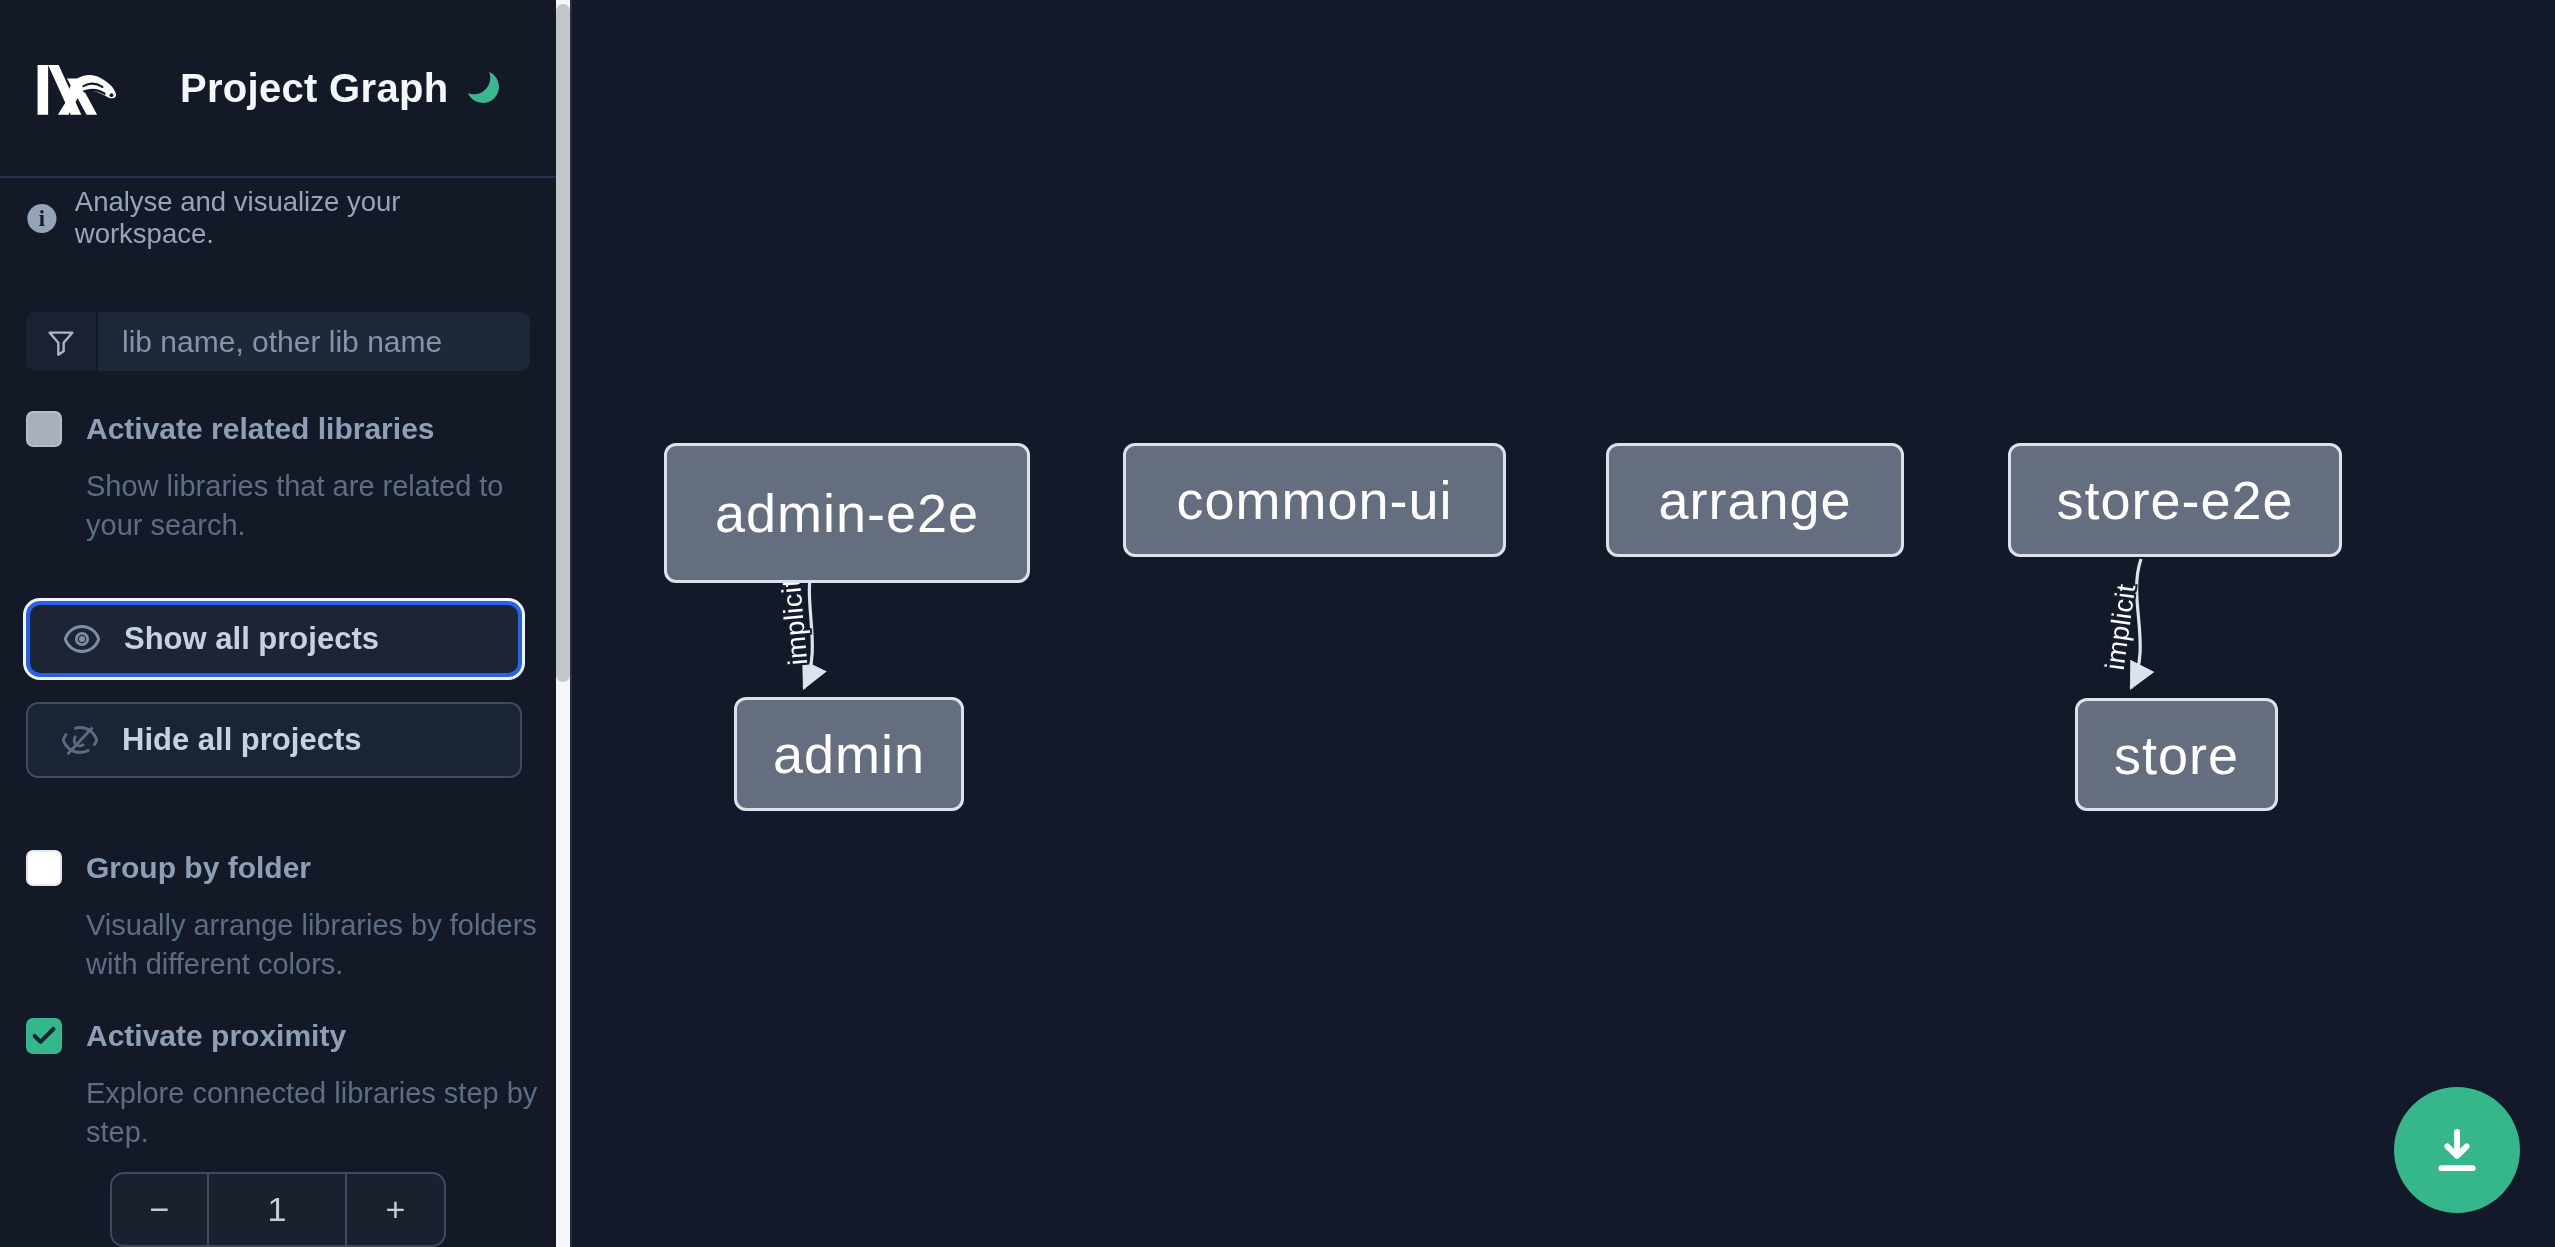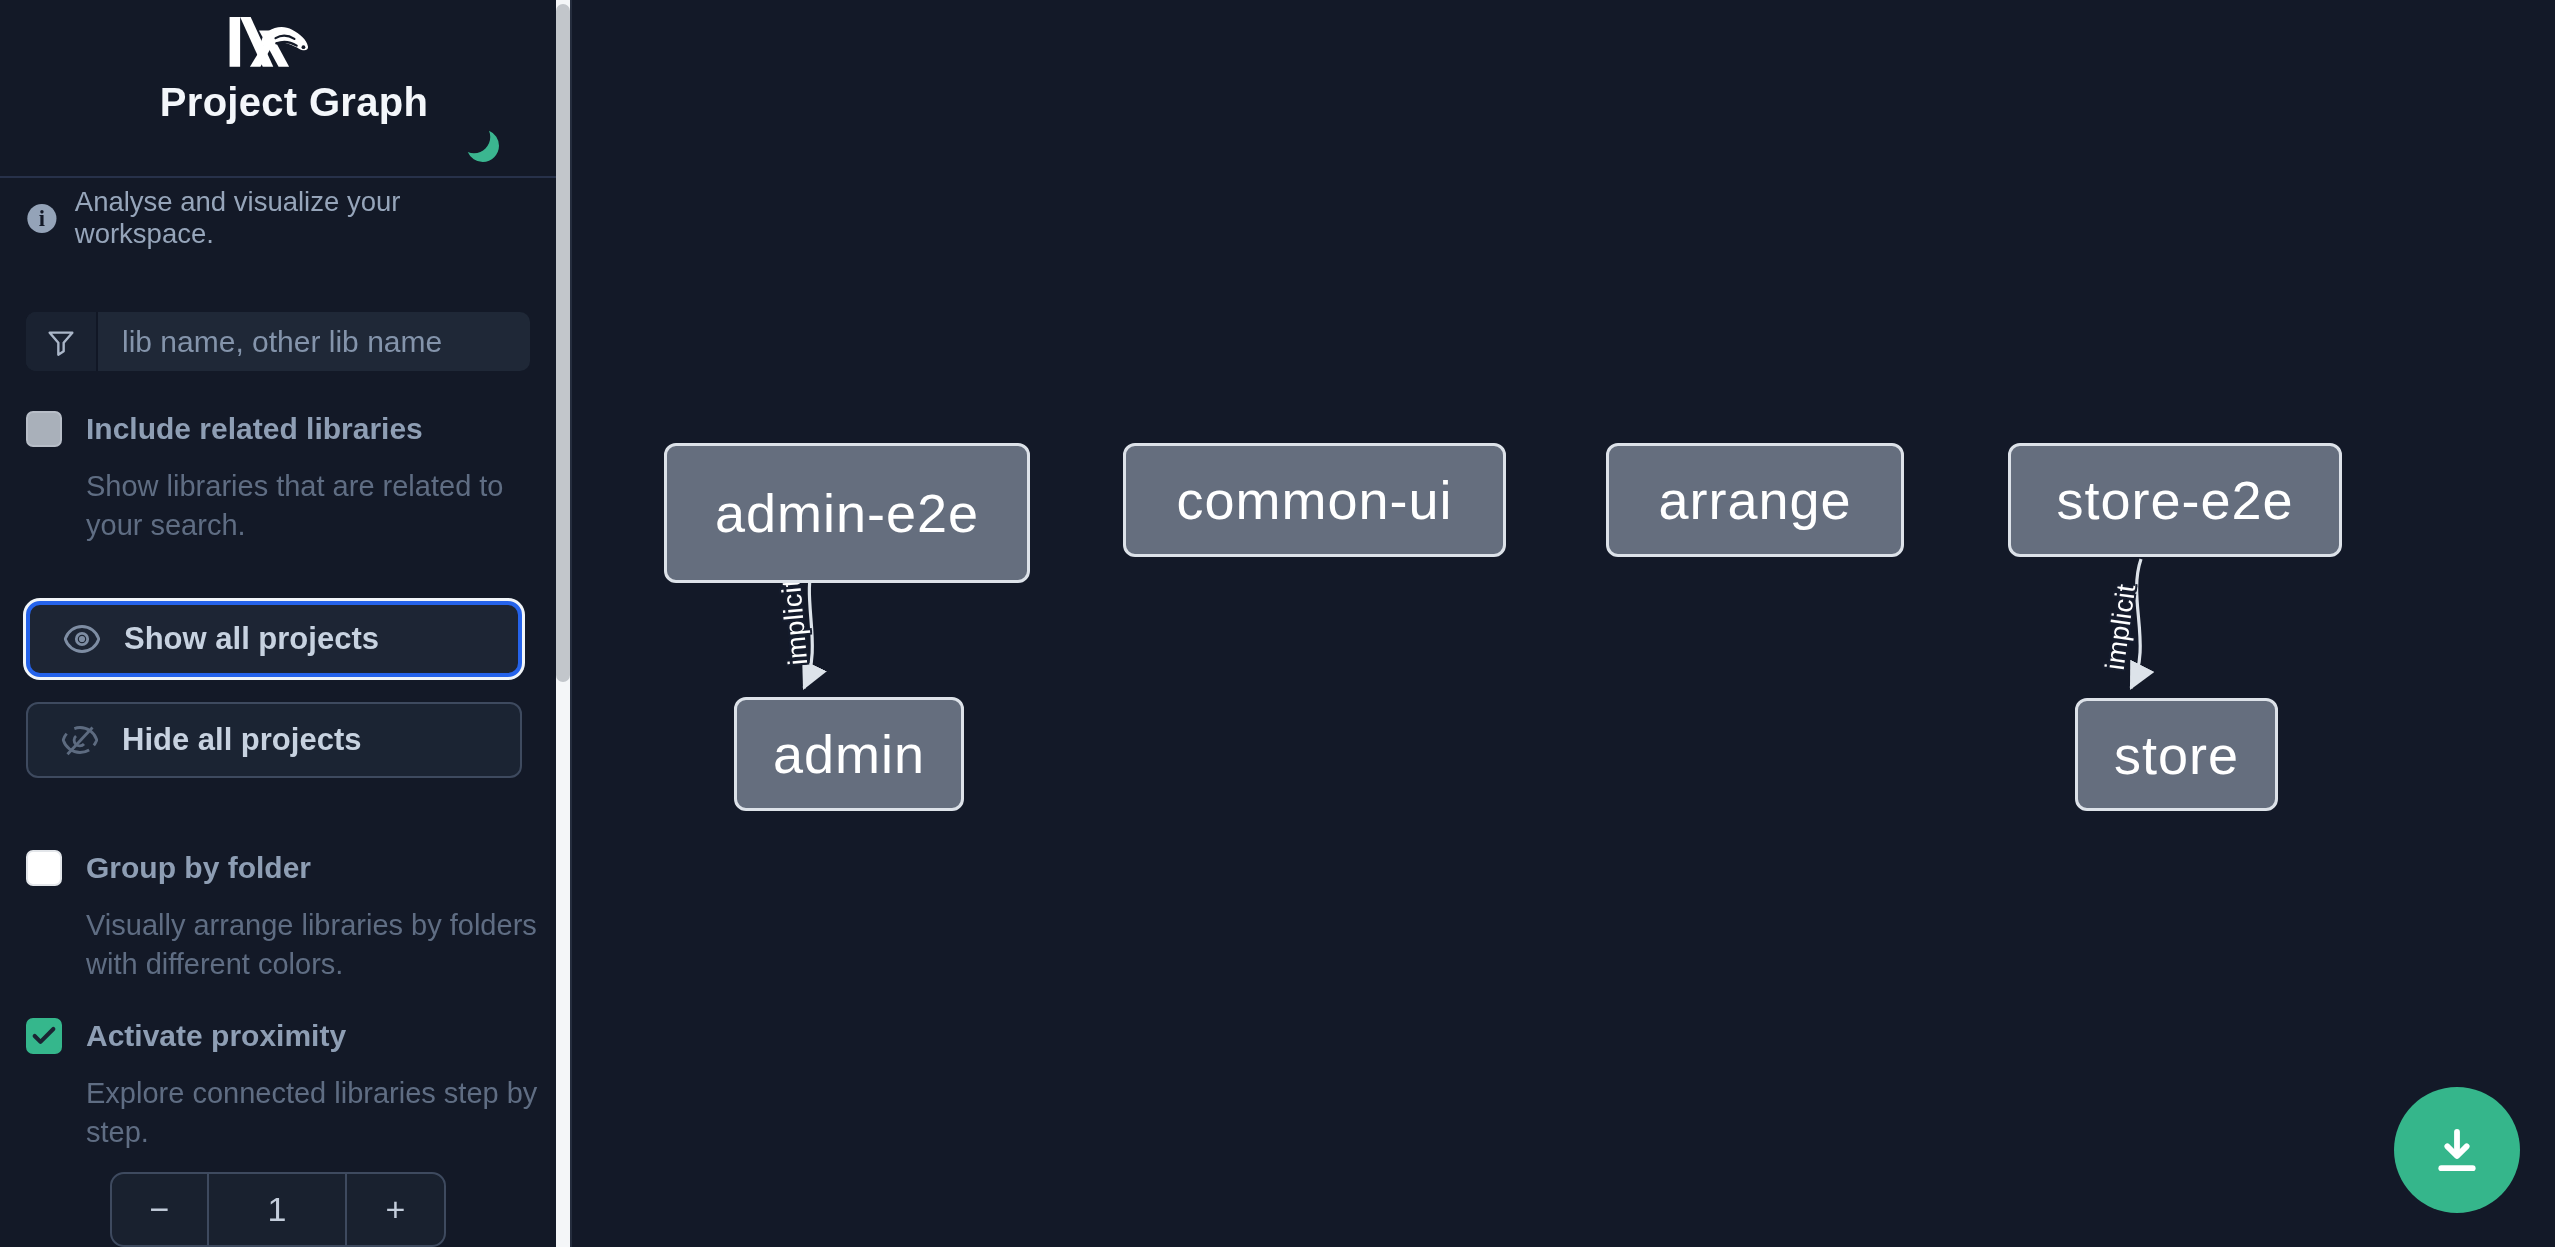--- a/index.html
+++ b/index.html
@@ -4,21 +4,21 @@
 <style>
   * { margin:0; padding:0; box-sizing:border-box; }
   html,body { width:2555px; height:1247px; overflow:hidden; background:#131927;
               font-family:"Liberation Sans", sans-serif; }
   .app { position:relative; width:2555px; height:1247px; }
 
   
   .sidebar { position:absolute; left:0; top:0; width:556px; height:1247px;
              background:#131927; }
   .header { height:178px; display:flex; align-items:center;
-            border-bottom:2px solid #27314a; padding:0 50px 0 24px;flex-direction:column; }
+            border-bottom:2px solid #27314a; padding:0 50px 0 24px; }
   .logo { width:98px; height:80px; flex:0 0 auto; }
   .title { font-size:40px; font-weight:700; color:#f3f6fa; margin-left:58px;
            letter-spacing:.3px; }
   .theme-btn { margin-left:auto; background:none; border:none; cursor:pointer;
                width:44px; height:44px; display:flex; align-items:center; justify-content:center; }
 
   .tagline-row { display:flex; align-items:center; gap:17px; padding:0 26px;
                  margin-top:22px; height:36px; color:#96a5ba; font-size:27.5px; }
 
   .filter { display:flex; align-items:stretch; margin:76px 26px 0 26px; height:59px;
@@ -130,21 +130,21 @@
         <svg width="32" height="32" viewBox="0 0 24 24" fill="none" stroke="#aab6c8" stroke-width="1.8" stroke-linejoin="round" stroke-linecap="round">
           <path d="M3.5 5h17l-6.5 7.5V19l-4 2.5v-9L3.5 5z"></path>
         </svg>
       </span>
       <input type="text" placeholder="lib name, other lib name" style="">
     </div>
 
     <div class="toggle-row" style="margin-top:38px;">
       <div class="toggle-head">
         <span class="checkbox cb-gray"></span>
-        <span class="toggle-label">Include related libraries</span>
+        <span class="toggle-label">Activate related libraries</span>
       </div>
       <div class="toggle-desc">Show libraries that are related to your search.</div>
     </div>
 
     <button class="side-btn focused" style="margin-top:56px;">
       <svg viewBox="0 0 24 24" fill="none" stroke="#7e8da3" stroke-width="1.7">
         <path d="M2.04 12.32a1 1 0 0 1 0-.64C3.42 7.51 7.36 4.5 12 4.5s8.58 3.01 9.96 7.18a1 1 0 0 1 0 .64C20.58 16.49 16.64 19.5 12 19.5S3.42 16.49 2.04 12.32z"></path>
         <circle cx="12" cy="12" r="3.4"></circle>
         <circle cx="12" cy="12" r="1" fill="#7e8da3"></circle>
       </svg>

